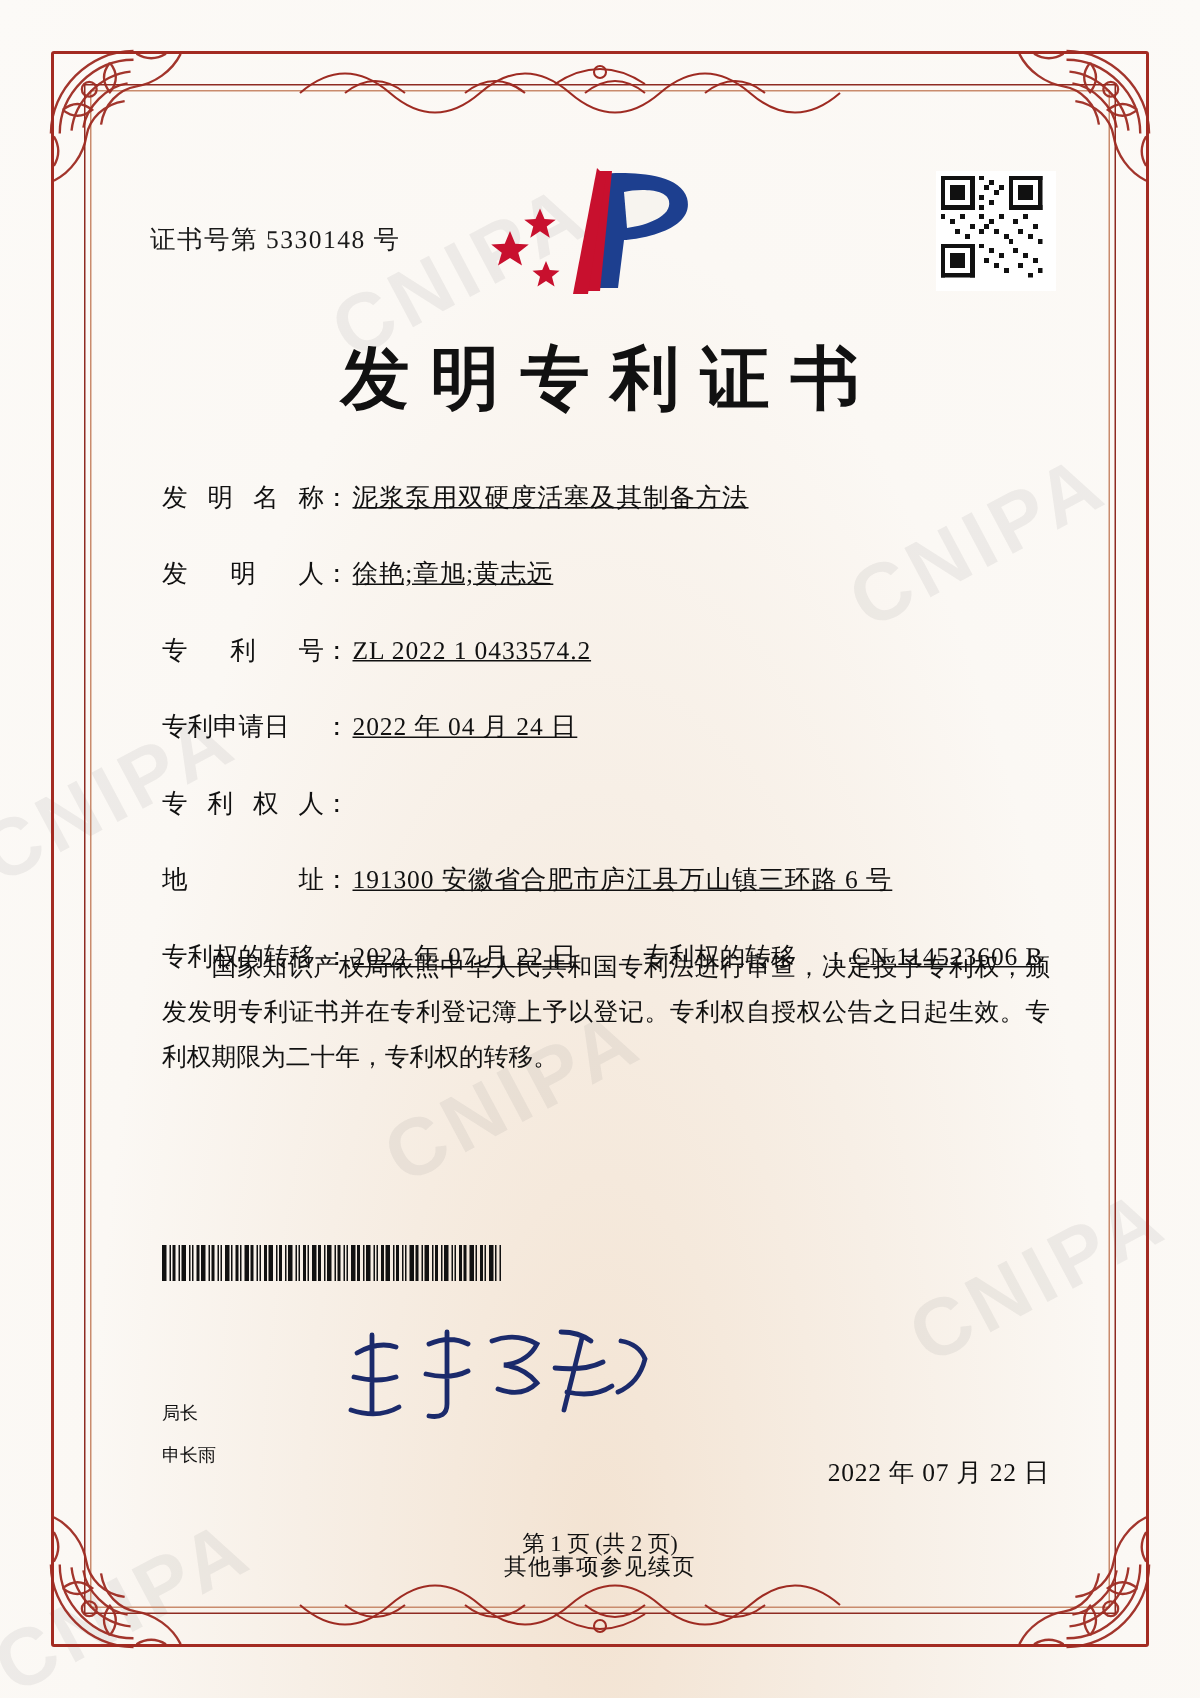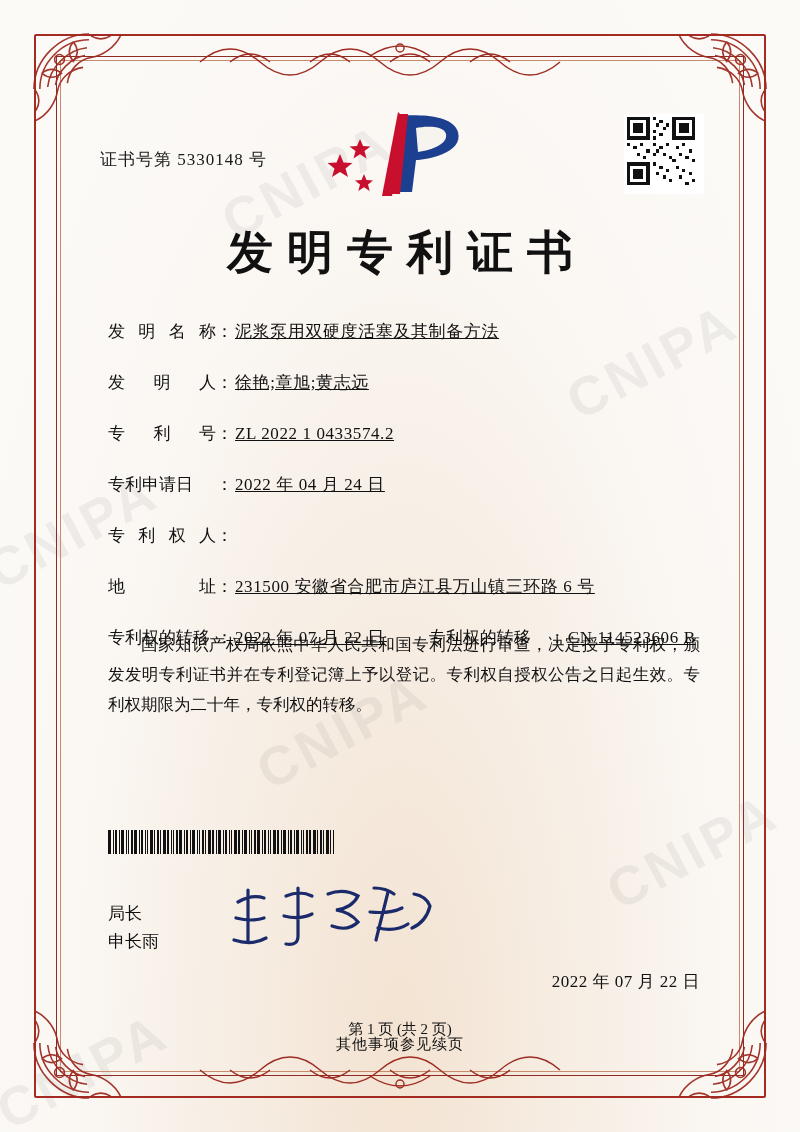--- a/index.html
+++ b/index.html
@@ -77,21 +77,21 @@
 
   .para{
     position:absolute;left:38px;right:30px;top:560px;
     font-size:16.5px;line-height:30px;color:#111;text-align:justify;
   }
   .para p{margin:0 0 2px 0;text-indent:2em;}
 
   .barcode{position:absolute;left:38px;top:760px;height:24px;display:flex;align-items:flex-end;}
   .barcode i{display:block;background:#111;height:24px;margin-right:1.5px;}
 
-  .sig-block{position:absolute;left:38px;top:830px;font-size:17px;line-height:28px;color:#111;}
+  .sig-block{position:absolute;left:38px;top:858px;font-size:12px;line-height:28px;color:#111;}
   .sig-img{position:absolute;left:158px;top:812px;width:210px;height:70px;color:#1b1b6b;}
   .date-right{position:absolute;right:30px;top:900px;font-size:17px;color:#111;letter-spacing:.5px;}
   .page-no{position:absolute;left:0;right:0;top:950px;text-align:center;font-size:15px;color:#111;}
   .footnote{position:absolute;left:0;right:0;bottom:8px;text-align:center;font-size:15px;color:#111;letter-spacing:1px;}
 </style>
 </head>
 <body>
 
 <div class="page">
 
@@ -300,21 +300,21 @@
             <span>人</span>
           </div>
         <div class="sep">：</div>
       </div>
       <div class="row">
         <div class="lab">
             <span>地</span>
             <span>址</span>
           </div>
         <div class="sep">：</div>
-        <div class="val">231500 安徽省合肥市庐江县万山镇三环路 6 号</div>
+        <div class="val">191300 安徽省合肥市庐江县万山镇三环路 6 号</div>
       </div>
       <div class="row two">
         <div class="lab">
             <span>专利权的转移</span>
           </div>
         <div class="sep">：</div>
         <div class="val">2022 年 07 月 22 日</div>
         <div class="second-lab">
             <span>专利权的转移</span>
           </div>

